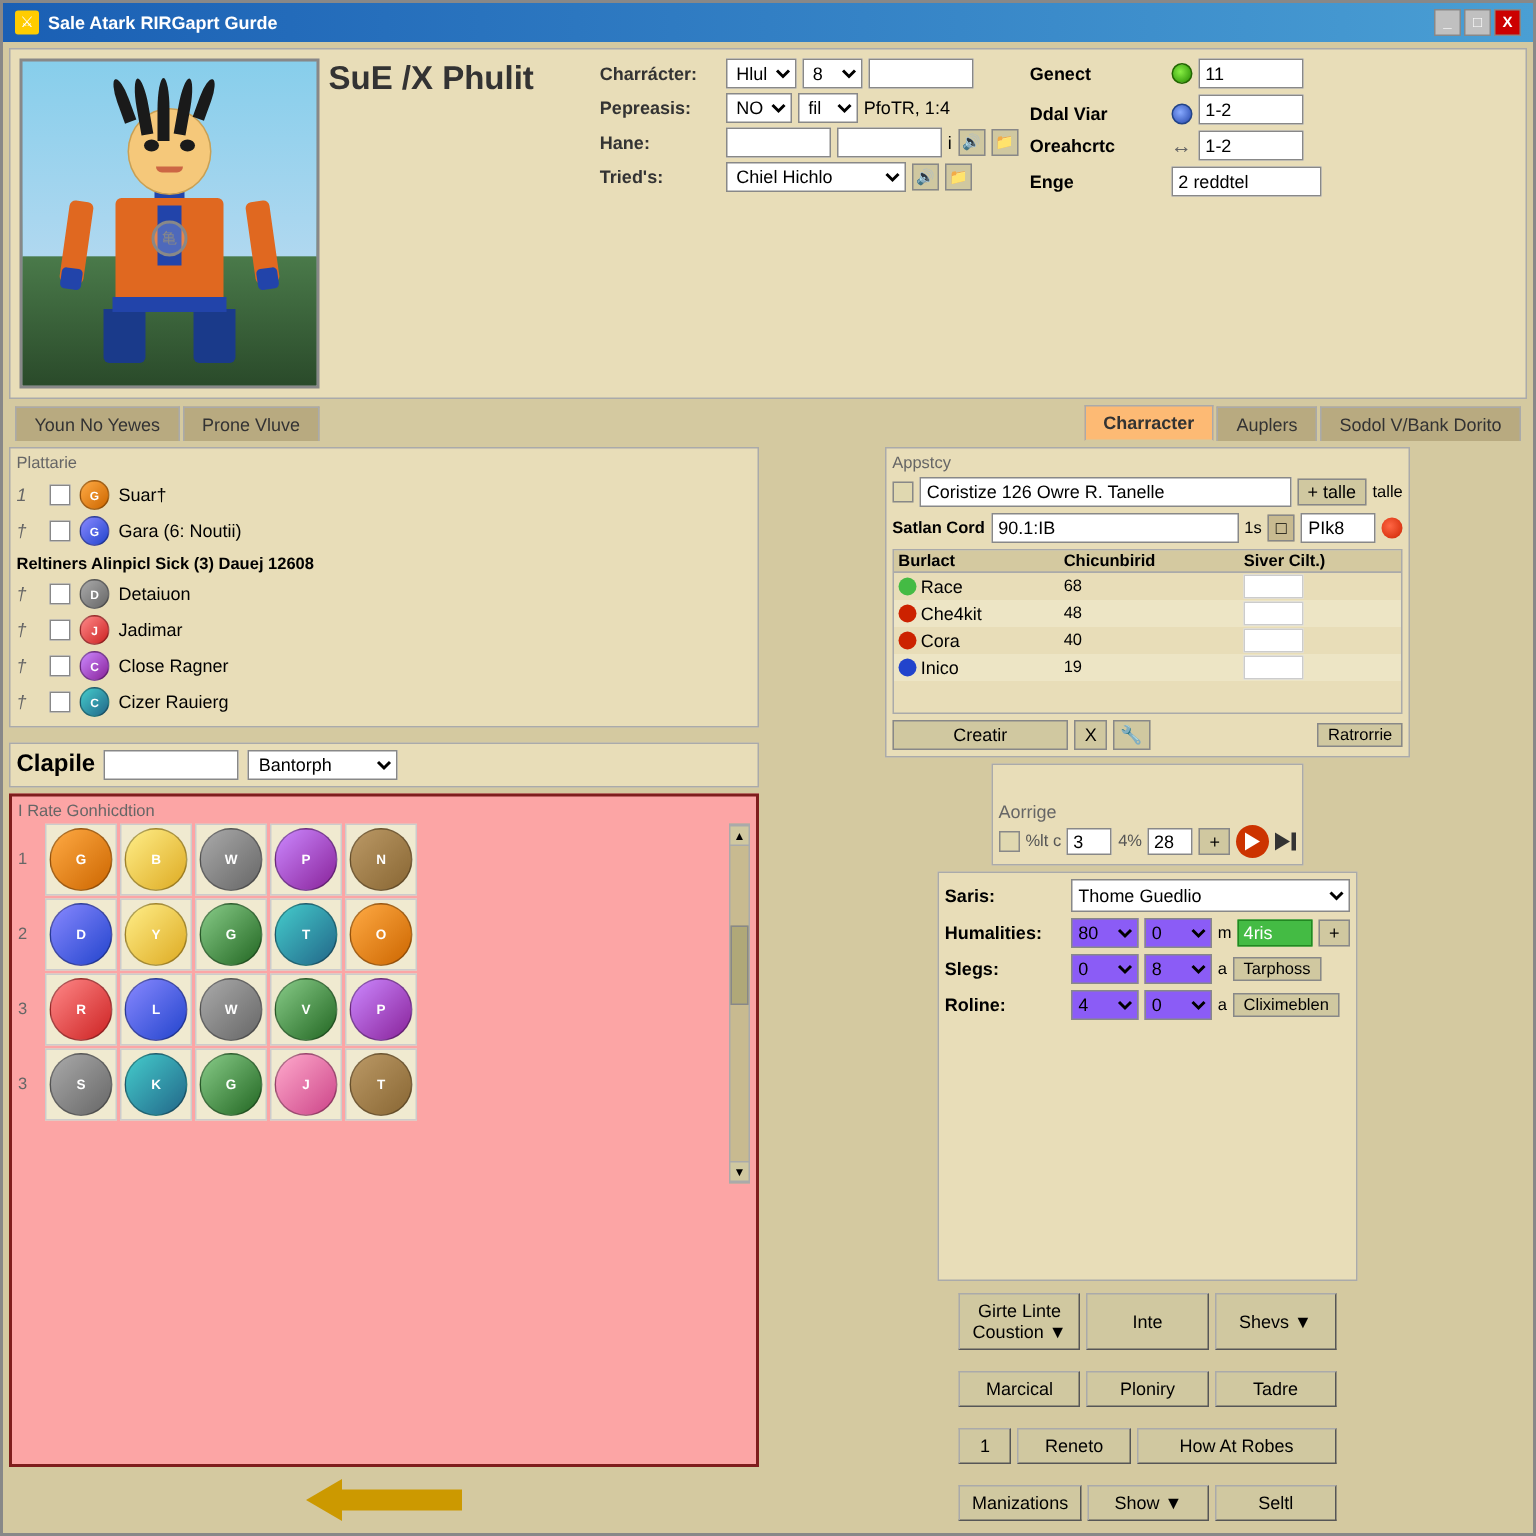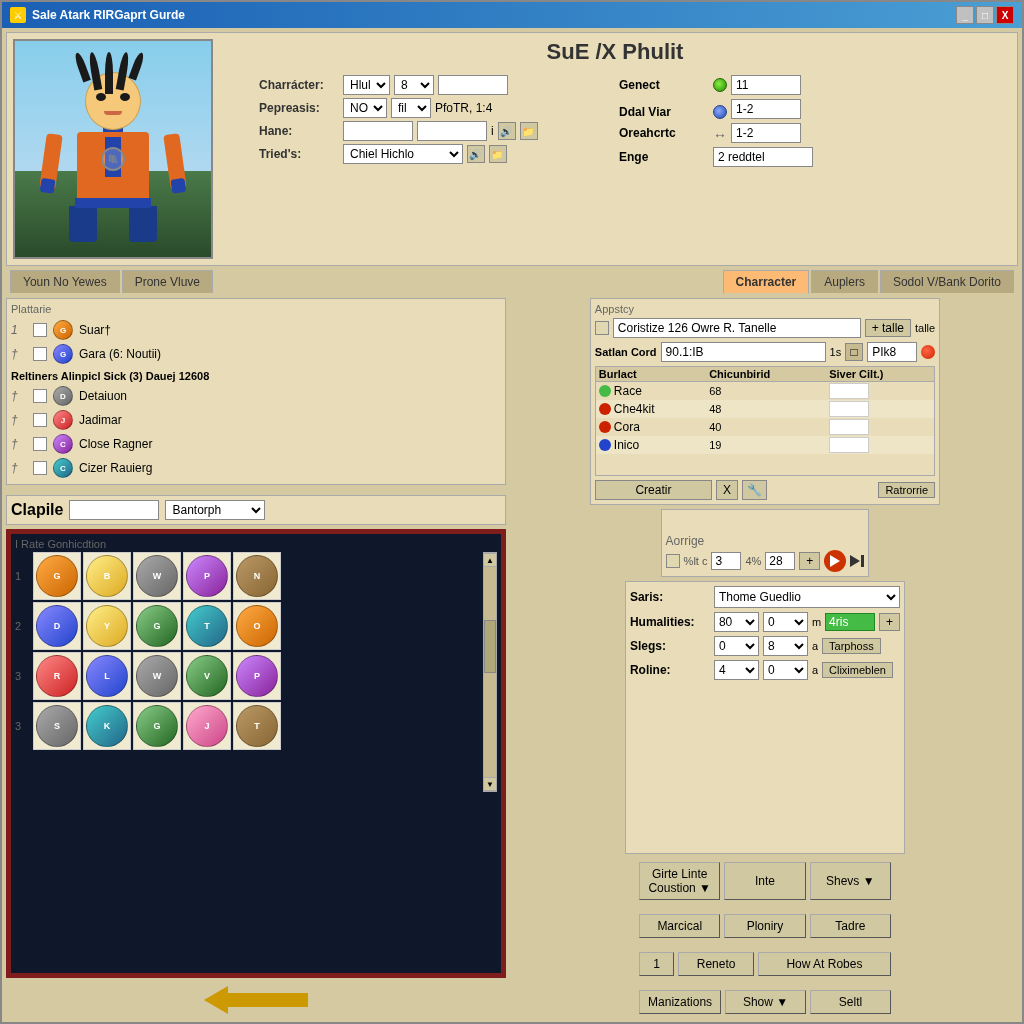--- a/index.html
+++ b/index.html
@@ -105,21 +105,21 @@
       background: linear-gradient(180deg, #87CEEB 0%, #87CEEB 40%, #4a7a4a 70%, #3a5a3a 100%);
       position: relative;
       display: flex;
       flex-direction: column;
       align-items: center;
     }
 
     .right-panel {
       flex: 1;
       display: flex;
-      flex-direction: column;
+      flex-direction: row;
       gap: 4px;
     }
 
     .game-title {
       text-align: center;
       font-size: 22px;
       font-weight: bold;
       color: #333;
       margin-bottom: 6px;
     }
@@ -198,21 +198,21 @@
     .arrow-icon {
       font-size: 14px;
       color: #666;
     }
 
     
     .tabs-row {
       display: flex;
       gap: 2px;
       padding: 0 4px;
-      align-items: flex-start;
+      align-items: center;
     }
 
     .tab {
       padding: 4px 12px;
       background: #c8ba90;
       border: 1px solid #aaa;
       border-bottom: none;
       cursor: pointer;
       color: #333;
     }
@@ -297,22 +297,22 @@
       margin-top: 6px;
     }
 
     .compile-label {
       font-size: 16px;
       font-weight: bold;
     }
 
     
     .grid-section {
-      background: #0f172a;
-      border: 5px solid #7f1d1d;
+      background: #fca5a5;
+      border: 2px solid #7f1d1d;
       padding: 4px;
       flex: 1;
     }
 
     .grid-label {
       font-size: 11px;
       color: #666;
       margin-bottom: 2px;
     }
 
@@ -585,21 +585,21 @@
       margin-bottom: 3px;
     }
 
     .stat-label {
       font-weight: bold;
       width: 80px;
     }
 
     .stat-select {
       width: 45px;
-      background: #ffffff;
+      background: #8b5cf6;
       border: 1px solid #888;
       height: 20px;
     }
 
     .stat-unit {
       font-size: 11px;
     }
 
     .green-bar {
       width: 50px;

